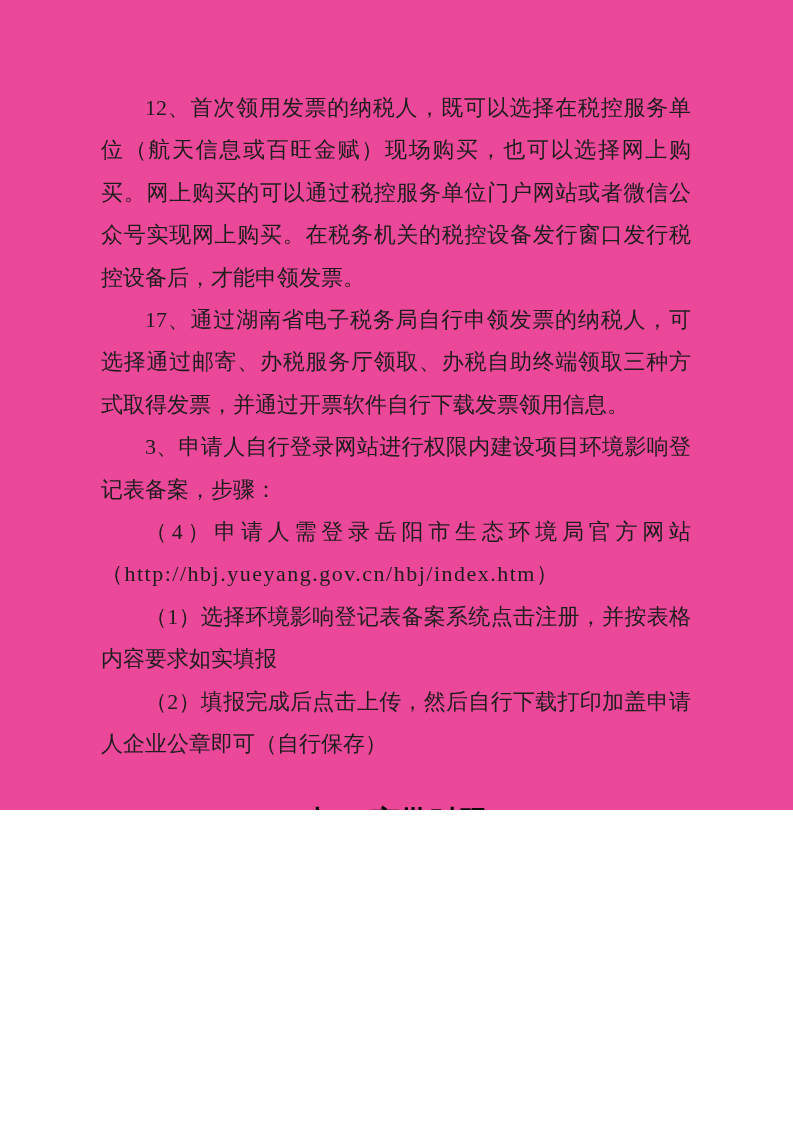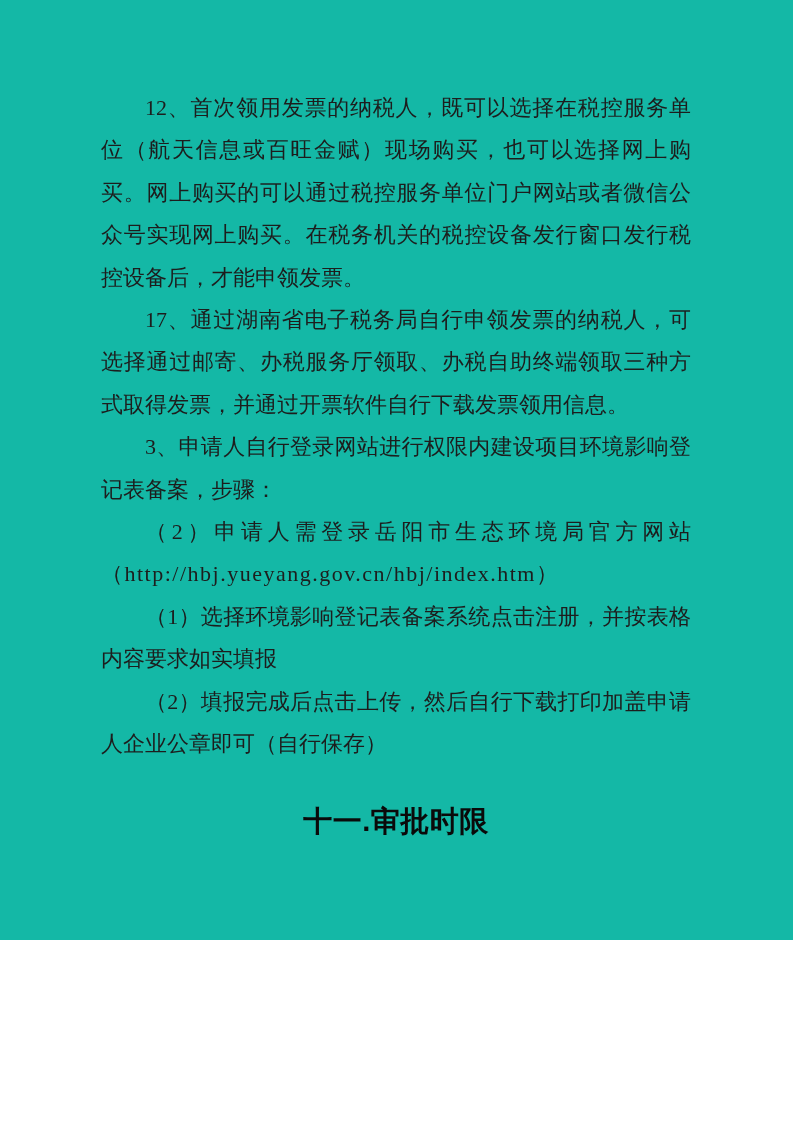--- a/index.html
+++ b/index.html
@@ -3,22 +3,22 @@
 <meta charset="utf-8">
 <style>
   html, body {
     margin: 0;
     padding: 0;
     background: #ffffff;
   }
   .page {
     position: relative;
     width: 793px;
-    height: 940px;
-    background: #14b8a6;
+    height: 810px;
+    background: #ec4899;
     overflow: hidden;
     color: #1d1d1d;
   }
   .content {
     position: absolute;
     left: 101px;
     top: 87px;
     width: 590px;
     font-family: "Liberation Serif", "DejaVu Serif", serif;
     font-size: 22px;
@@ -58,21 +58,21 @@
   }
 </style>
 </head>
 <body>
 
 <div class="page">
   <main class="content">
     <p class="para">12、首次领用发票的纳税人，既可以选择在税控服务单位（航天信息或百旺金赋）现场购买，也可以选择网上购买。网上购买的可以通过税控服务单位门户网站或者微信公众号实现网上购买。在税务机关的税控设备发行窗口发行税控设备后，才能申领发票。</p>
     <p class="para">17、通过湖南省电子税务局自行申领发票的纳税人，可选择通过邮寄、办税服务厅领取、办税自助终端领取三种方式取得发票，并通过开票软件自行下载发票领用信息。</p>
     <p class="para">3、申请人自行登录网站进行权限内建设项目环境影响登记表备案，步骤：</p>
-    <p class="para"><span>（2）申请人需登录岳阳市生态环境局官方网站</span><span class="url">（http://hbj.yueyang.gov.cn/hbj/index.htm）</span></p>
+    <p class="para"><span>（4）申请人需登录岳阳市生态环境局官方网站</span><span class="url">（http://hbj.yueyang.gov.cn/hbj/index.htm）</span></p>
     <p class="para">（1）选择环境影响登记表备案系统点击注册，并按表格内容要求如实填报</p>
     <p class="para">（2）填报完成后点击上传，然后自行下载打印加盖申请人企业公章即可（自行保存）</p>
     <h2 class="section-heading">十一.审批时限</h2>
   </main>
   <footer class="footer">
     <span>18</span>
   </footer>
 </div>
 
 </body></html>

